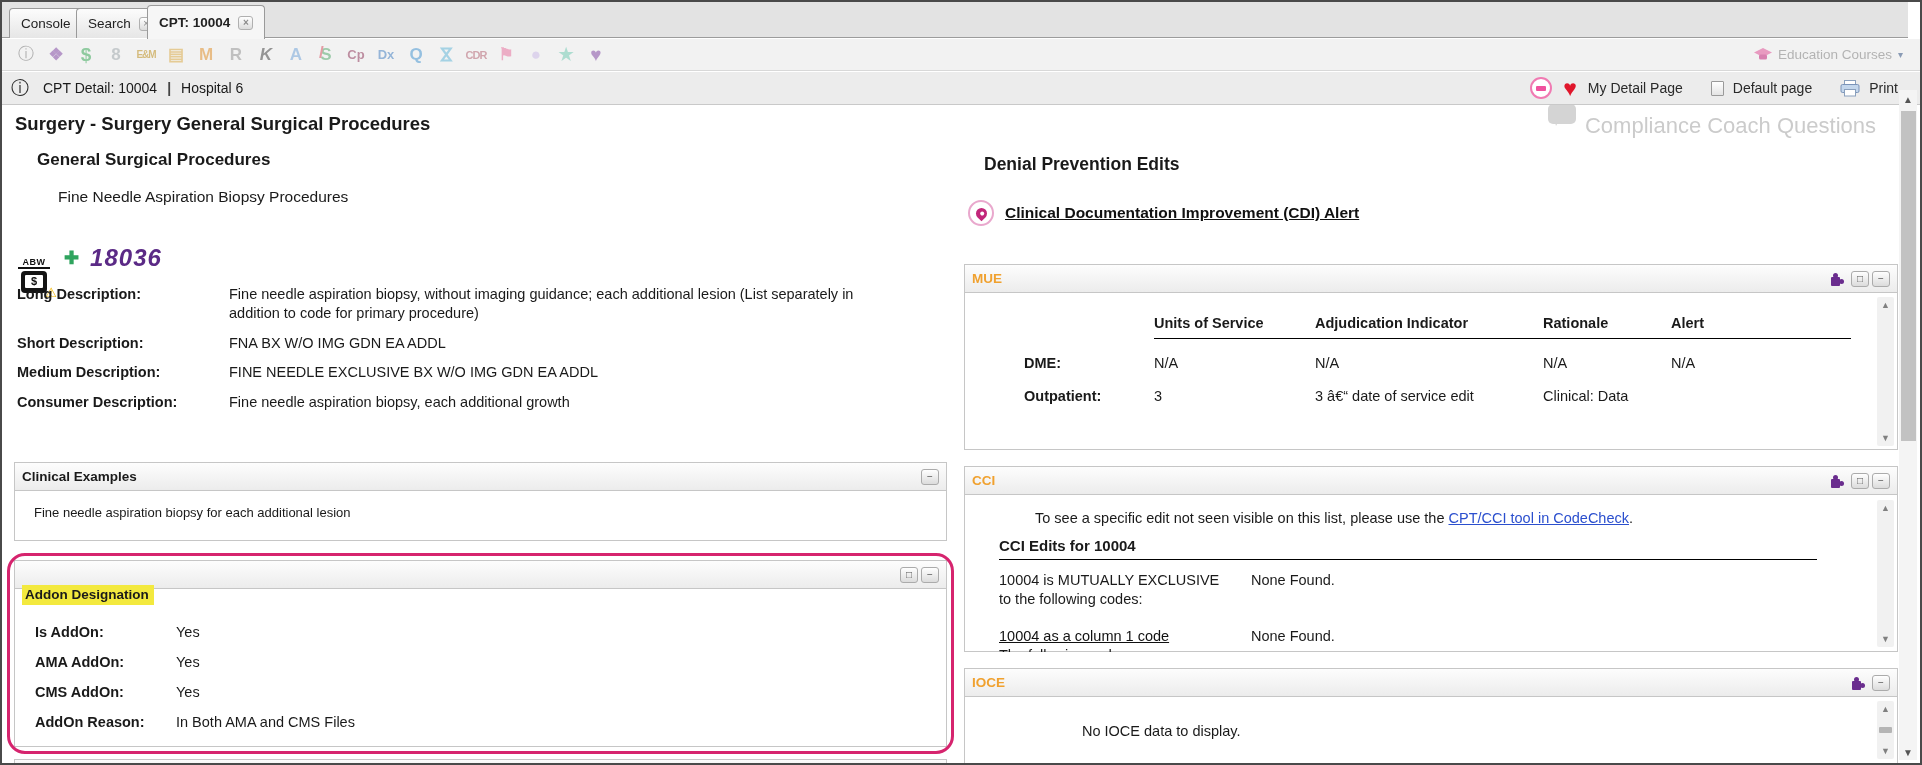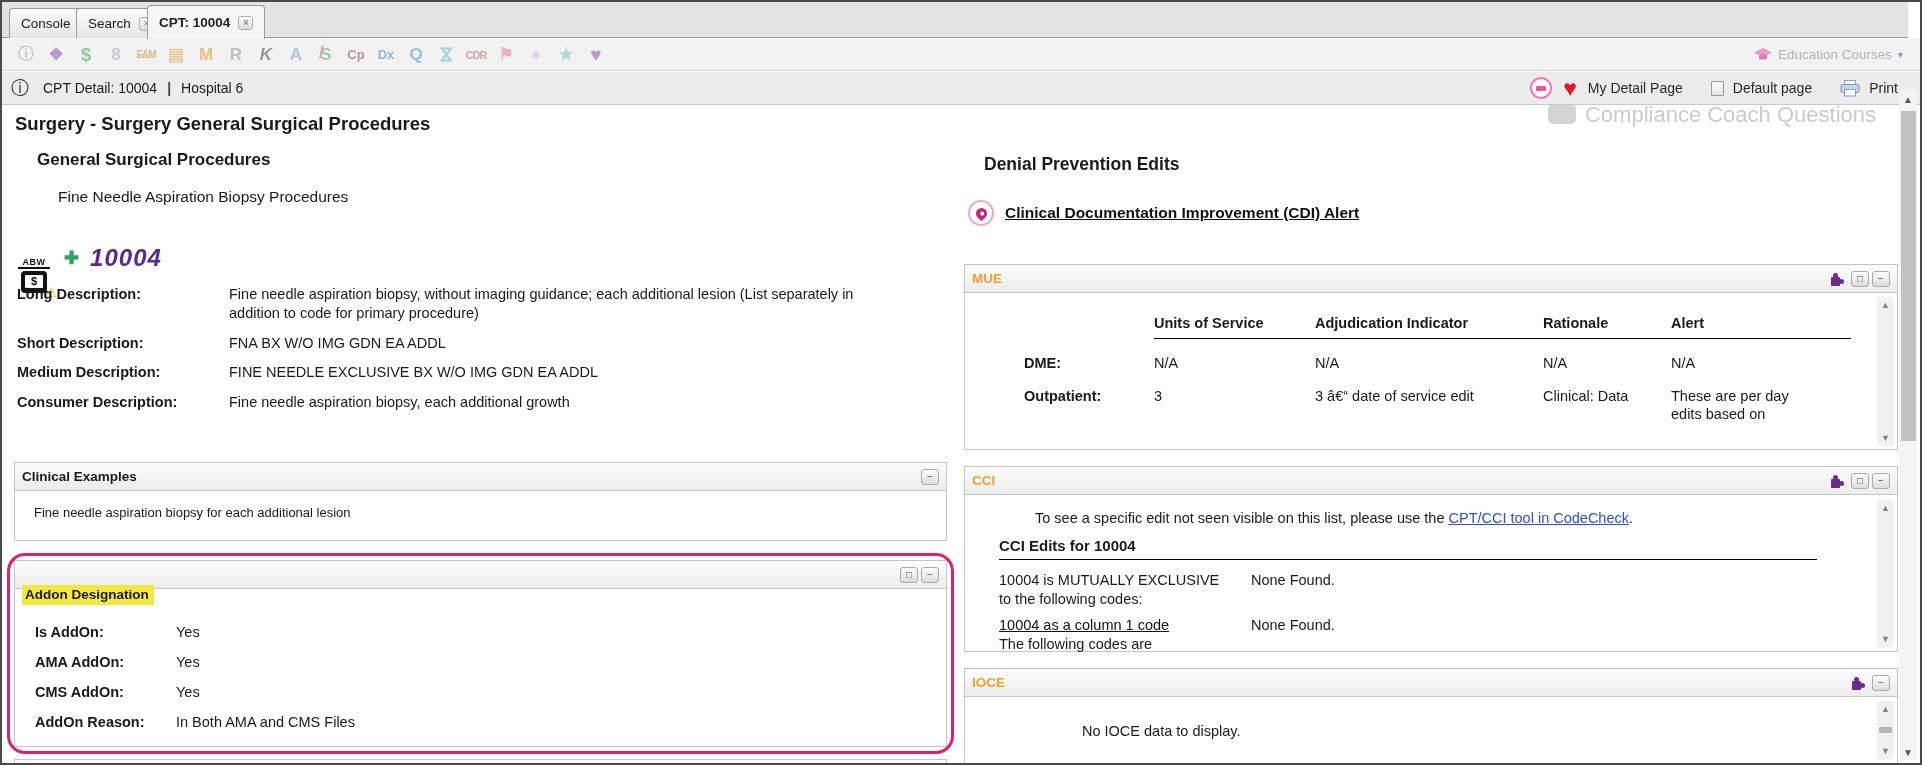--- a/index.html
+++ b/index.html
@@ -105,21 +105,21 @@
   .addon-body { padding-top:34px; }
   .addon-row { display:flex; margin:0 0 11px 20px; font-size:14.5px; line-height:19px; }
   .addon-label { width:141px; font-weight:bold; flex-shrink:0; }
   .stub-panel { position:absolute; left:12px; top:757px; width:933px; height:12px;
                 background:linear-gradient(#fbfbfb,#ececec); border:1px solid #c6c6c6; }
   
   .watermark { position:absolute; top:100px; right:44px; display:flex; gap:9px; color:#cbcbcb; font-size:22px; z-index:1; }
   .wm-bubble { width:28px; height:20px; border-radius:5px; background:#d4d4d4; position:relative; margin-top:2px; }
   .wm-bubble::after { content:""; position:absolute; left:6px; bottom:-8px; border:6px solid transparent; border-top:8px solid #d4d4d4;
                       border-left-width:2px; border-right-width:4px; }
-  .wm-text { }
+  .wm-text { margin-top:11px; }
   .denial-title { position:absolute; left:982px; top:152px; font-size:17.5px; font-weight:bold; }
   .cdi-row { position:absolute; left:966px; top:198px; display:flex; align-items:center; gap:11px; }
   .pin-circle { width:26px; height:26px; border-radius:50%; border:2.5px solid #e9a8cd; display:flex; align-items:center; justify-content:center; background:#fff; }
   .pin-inner { width:11px; height:11px; background:#c2267a; border-radius:50% 50% 50% 0; transform:rotate(-45deg); position:relative; }
   .pin-inner::after { content:""; position:absolute; left:3.5px; top:3.5px; width:4px; height:4px; border-radius:50%; background:#fff; }
   .cdi-link { font-size:15.5px; font-weight:bold; text-decoration:underline; color:#111; }
   #mue-panel  { left:962px; top:262px; width:934px; height:186px; }
   #cci-panel  { left:962px; top:464px; width:934px; height:186px; }
   #ioce-panel { left:962px; top:666px; width:934px; height:96px; }
   .mue-body { position:relative; height:157px; overflow:hidden; }
@@ -127,21 +127,21 @@
   .mh { font-weight:bold; padding:2px 0 7px; border-bottom:1.5px solid #000; }
   .mh-empty { border-bottom:none; }
   .mcell { padding-top:15px; line-height:18px; }
   .mlabel { font-weight:bold; }
   .cell-adj { max-width:182px; }
   .cell-alert { max-width:142px; }
   .cci-body { position:relative; padding:15px 40px 0 34px; font-size:14.5px; height:157px; overflow:hidden; }
   .cci-intro { margin-bottom:11px;margin-left:36px; }
   .cci-link { color:#2b4fce; text-decoration:underline; }
   .cci-heading { font-weight:bold; font-size:15px; padding-bottom:5px; border-bottom:1.5px solid #000; margin-bottom:11px; width:818px; }
-  .cci-grid { display:grid; grid-template-columns:252px 1fr; row-gap:7px; line-height:19px; }
+  .cci-grid { display:grid; grid-template-columns:252px 1fr; row-gap:18px; line-height:19px; }
   .cci-rowlink { text-decoration:underline; color:#111; }
   .ioce-body { position:relative; padding:26px 0 0 117px; font-size:14.5px; height:66px; }
   
   .page-scroll { position:absolute; top:88px; right:3px; bottom:3px; width:18px; background:#f4f4f4; z-index:5; }
   .ps-up, .ps-down { position:absolute; left:0; right:0; text-align:center; font-size:10px; color:#555; }
   .ps-up { top:4px; } .ps-down { bottom:2px; }
   .ps-thumb { position:absolute; left:1.5px; right:1.5px; top:21px; height:330px; background:#c2c2c2; }
 </style>
 </head>
 <body>
@@ -223,21 +223,21 @@
 
   <div class="code-row">
     <span class="abw">
       <span class="abw-top">ABW</span>
       <span class="abw-body">
           <span class="abw-dollar">$</span>
         </span>
       <span class="abw-warn">⚠</span>
     </span>
     <span class="code-plus">✚</span>
-    <span class="code-number">10004</span>
+    <span class="code-number">18036</span>
   </div>
 
   <div class="desc-block">
     <div class="desc-row">
       <span class="desc-label">Long Description:</span>
       <span class="desc-value w-long">Fine needle aspiration biopsy, without imaging guidance; each additional lesion (List separately in addition to code for primary procedure)</span>
     </div>
     <div class="desc-row">
       <span class="desc-label">Short Description:</span>
       <span class="desc-value">FNA BX W/O IMG GDN EA ADDL</span>
@@ -324,21 +324,20 @@
         <span class="mcell mlabel">DME:</span>
         <span class="mcell">N/A</span>
         <span class="mcell">N/A</span>
         <span class="mcell">N/A</span>
         <span class="mcell">N/A</span>
 
         <span class="mcell mlabel">Outpatient:</span>
         <span class="mcell">3</span>
         <span class="mcell cell-adj">3 â€“ date of service edit</span>
         <span class="mcell">Clinical: Data</span>
-        <span class="mcell cell-alert">These are per day edits based on</span>
       </div>
       <div class="iscroll">
         <span class="isc-up">▲</span>
         <span class="isc-down">▼</span>
       </div>
     </div>
   </div>
 
   <div class="panel" id="cci-panel">
     <div class="panel-head">

